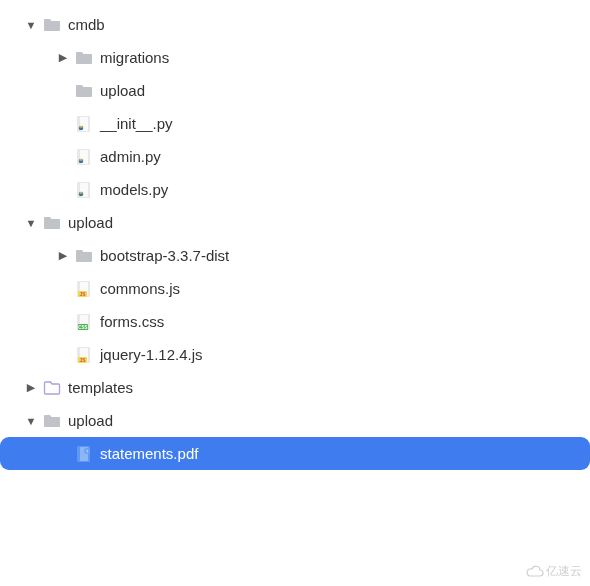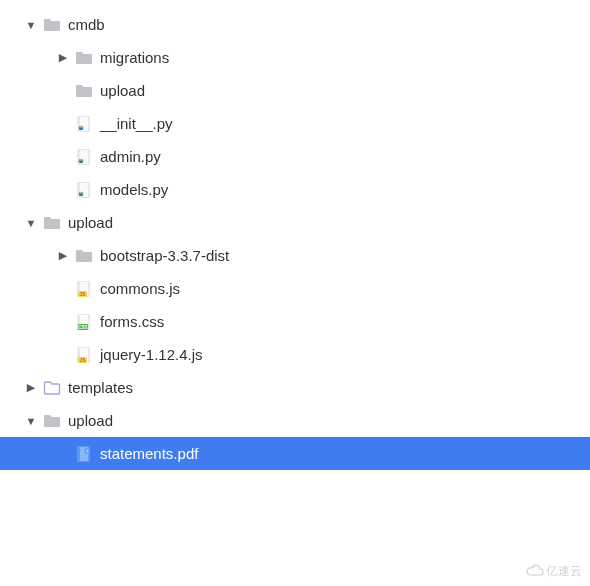--- a/index.html
+++ b/index.html
@@ -24,20 +24,21 @@
     .tree-row {
       display: flex;
       align-items: center;
       height: 33px;
       cursor: pointer;
       position: relative;
     }
     .tree-row.selected {
       background: #3e7cf0;
       color: #ffffff;
+      border-radius: 9px;
     }
     .tree-row:not(.selected) {
       color: #333;
     }
     .indent-0 { padding-left: 22px; }
     .indent-1 { padding-left: 54px; }
     .arrow {
       width: 18px;
       display: inline-flex;
       justify-content: center;
@@ -65,21 +66,21 @@
       white-space: nowrap;
     }
     .watermark {
       position: absolute;
       right: 8px;
       bottom: 6px;
       color: #cfcfcf;
       font-size: 12px;
       z-index: 0;
       display: flex;
-      align-items: flex-start;
+      align-items: flex-end;
       gap: 2px;
       pointer-events: none;
     }
     .watermark-icon {
       font-size: 14px;
     }
   </style>
 </head>
 <body>
 

